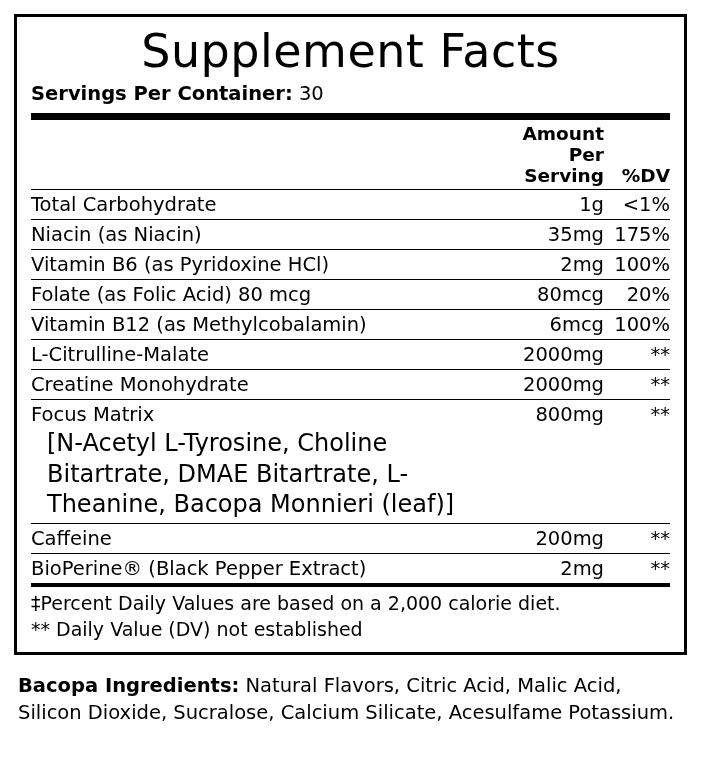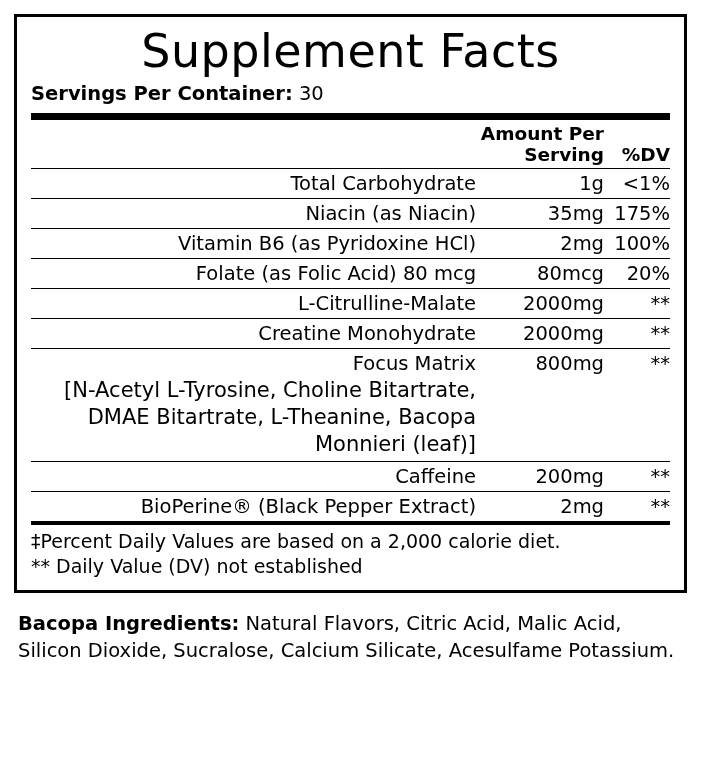--- a/index.html
+++ b/index.html
@@ -78,26 +78,25 @@
   th.col-name { text-align: left; }
   th.col-amount { text-align: right; padding-right: 0; }
   th.col-dv { text-align: right; width: 66px; }
 
   td.col-name { text-align: left; }
   td.col-amount { text-align: right; }
   td.col-dv { text-align: right; width: 66px; }
 
   tr.row-line > td {
     border-top: 1.5px solid #000;
-    text-align: right;
   }
 
   .sub-list {
     display: block;
-    font-size: 21px;
+    font-size: 24px;
     line-height: 1.28;
     padding-left: 16px;
     padding-top: 2px;
   }
 
   .footnotes {
     font-size: 19px;
     line-height: 1.35;
     padding-top: 4px;
   }
@@ -154,20 +153,25 @@
           <td class="col-amount">2mg</td>
           <td class="col-dv">100%</td>
         </tr>
 
         <tr class="row-line">
           <td class="col-name">Folate (as Folic Acid) 80 mcg</td>
           <td class="col-amount">80mcg</td>
           <td class="col-dv">20%</td>
         </tr>
 
+        <tr class="row-line">
+          <td class="col-name">Vitamin B12 (as Methylcobalamin)</td>
+          <td class="col-amount">6mcg</td>
+          <td class="col-dv">100%</td>
+        </tr>
 
         <tr class="row-line">
           <td class="col-name">L-Citrulline-Malate</td>
           <td class="col-amount">2000mg</td>
           <td class="col-dv">**</td>
         </tr>
 
         <tr class="row-line">
           <td class="col-name">Creatine Monohydrate</td>
           <td class="col-amount">2000mg</td>

